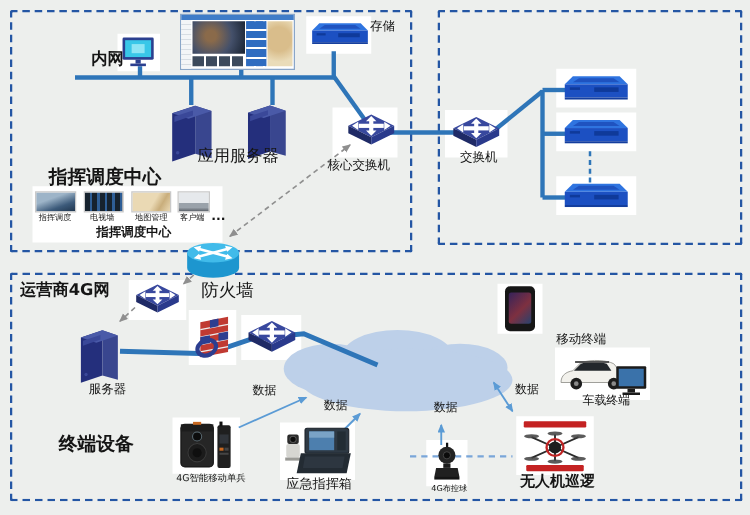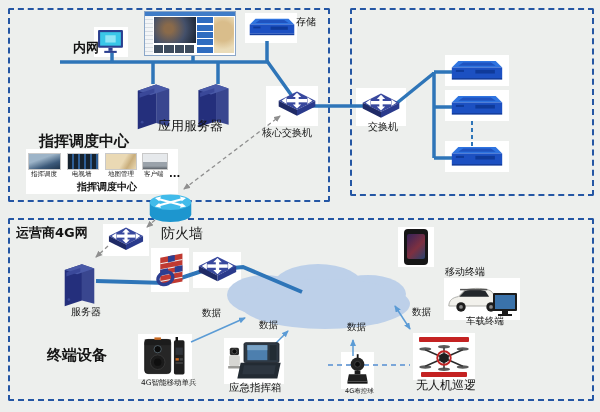--- a/index.html
+++ b/index.html
@@ -351,21 +351,21 @@
   <div class="lbl b" style="left:169px;top:168px;font-size:10px;">...</div>
   <div class="lbl b" style="left:77px;top:181px;font-size:10px;">指挥调度中心</div>
   <div class="lbl" style="left:262px;top:127px;font-size:10px;">核心交换机</div>
   <div class="lbl" style="left:368px;top:121px;font-size:10px;">交换机</div>
   <div class="lbl" style="left:161px;top:226px;font-size:14px;">防火墙</div>
   <div class="lbl" style="left:71px;top:306px;font-size:10px;">服务器</div>
   <div class="lbl" style="left:47px;top:347px;font-size:15px;font-weight:600;">终端设备</div>
   <div class="lbl" style="left:141px;top:379px;font-size:7.5px;">4G智能移动单兵</div>
   <div class="lbl" style="left:229px;top:382px;font-size:10.5px;">应急指挥箱</div>
   <div class="lbl" style="left:345px;top:388px;font-size:6.5px;">4G布控球</div>
-  <div class="lbl" style="left:416px;top:379px;font-size:12px;">无人机巡逻</div>
+  <div class="lbl" style="left:416px;top:379px;font-size:12px;font-weight:bold;">无人机巡逻</div>
   <div class="lbl" style="left:401px;top:266px;font-size:10px;margin-left:44px;">移动终端</div>
   <div class="lbl" style="left:466px;top:316px;font-size:9.5px;">车载终端</div>
 
   <div class="lbl" style="left:202px;top:308px;font-size:9.5px;">数据</div>
   <div class="lbl" style="left:259px;top:320px;font-size:9.5px;">数据</div>
   <div class="lbl" style="left:347px;top:322px;font-size:9.5px;">数据</div>
   <div class="lbl" style="left:412px;top:307px;font-size:9.5px;">数据</div>
 
 </div>
 

